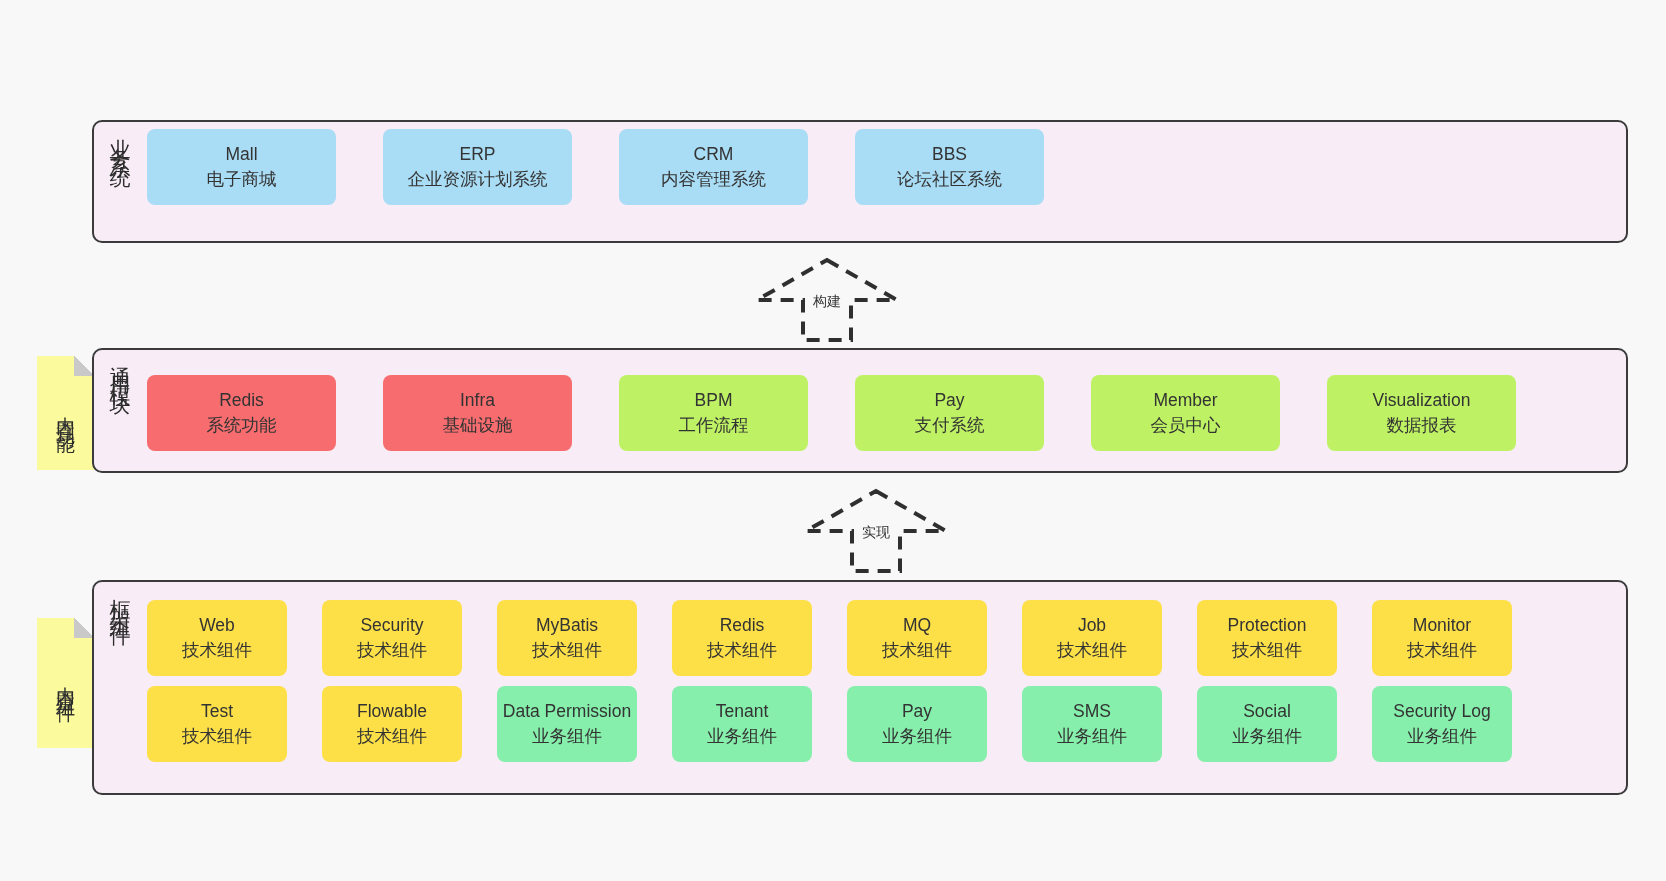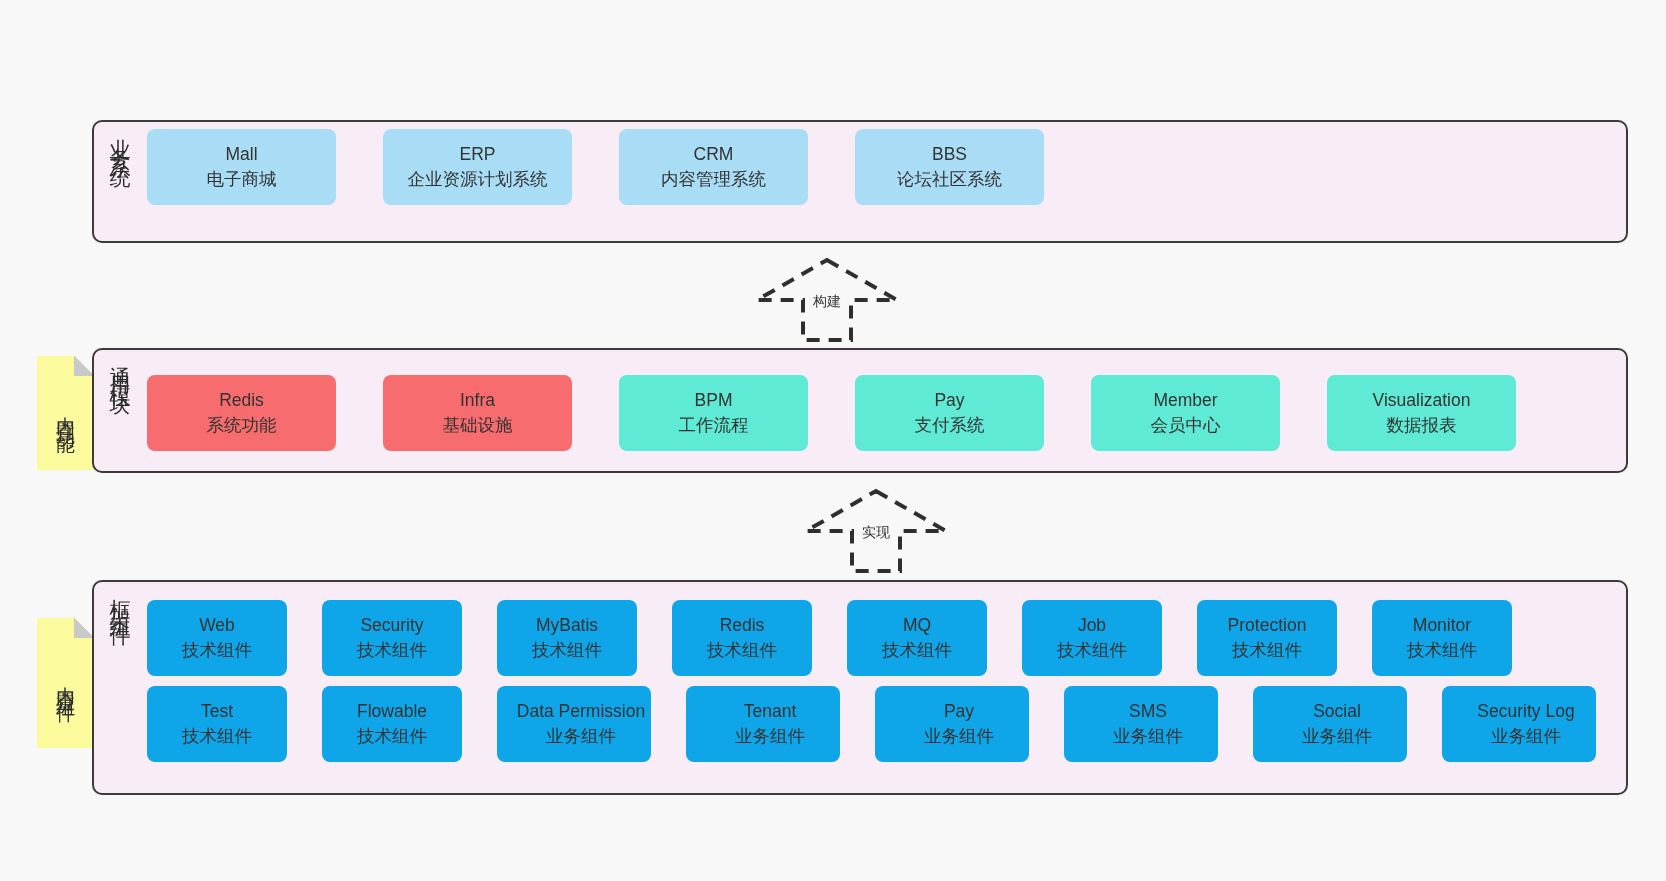--- a/index.html
+++ b/index.html
@@ -57,23 +57,23 @@
     text-align:center;
     font-size:17.5px;
     line-height:1.45;
     color:#333;
     flex:0 0 auto;
   }
   .row6 .box{width:189px;}
   .row8 .box{width:140px;}
   .blue{background:#a9dcf5;}
   .red{background:#f76d6f;}
-  .pink{background:#5eead4;}
-  .green{background:#0ea5e9;}
-  .green-light{background:#0ea5e9;padding-left:14px;}
+  .pink{background:#bef264;}
+  .green{background:#fde047;}
+  .green-light{background:#86efac;}
   
   .sticky{
     position:absolute;
     left:37px;width:57px;
     background:#fbfa9d;
     display:flex;align-items:center;justify-content:center;
     writing-mode:vertical-rl;
     text-orientation:upright;
     font-size:19px;
     letter-spacing:6px;

